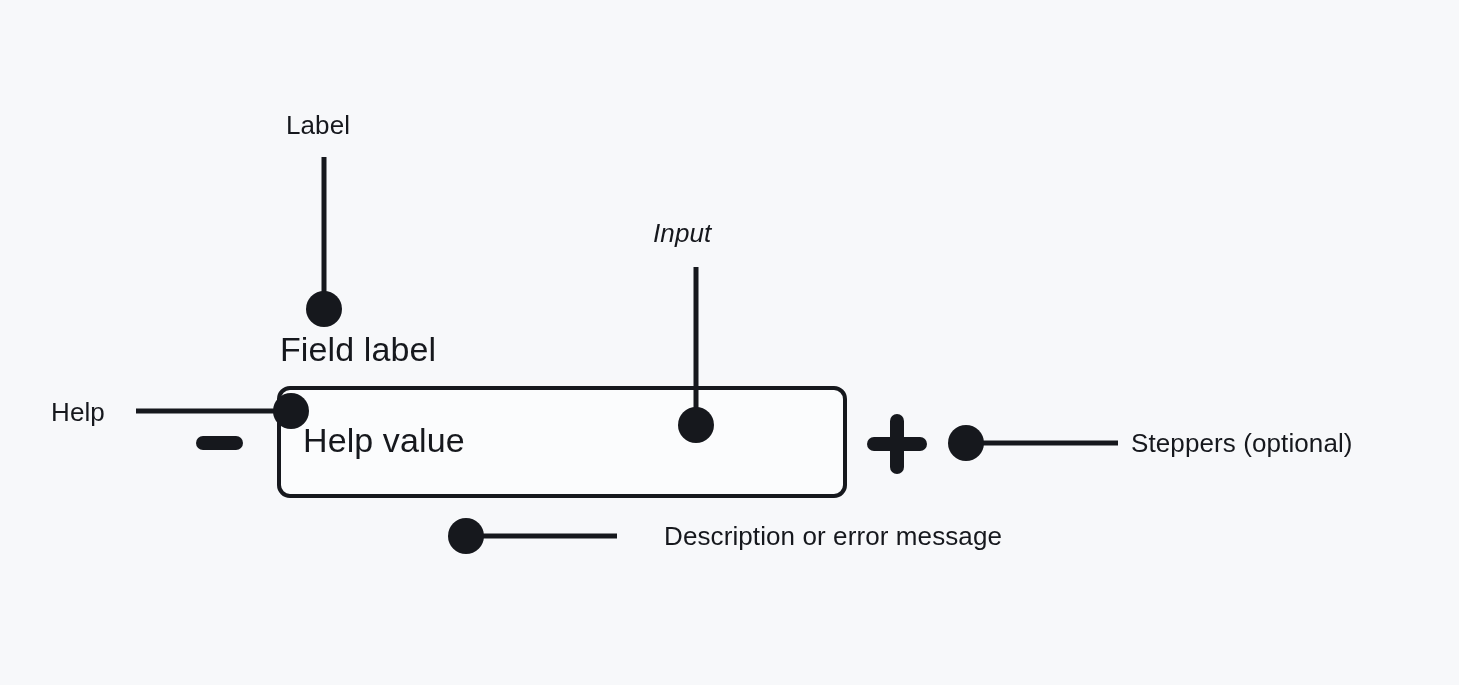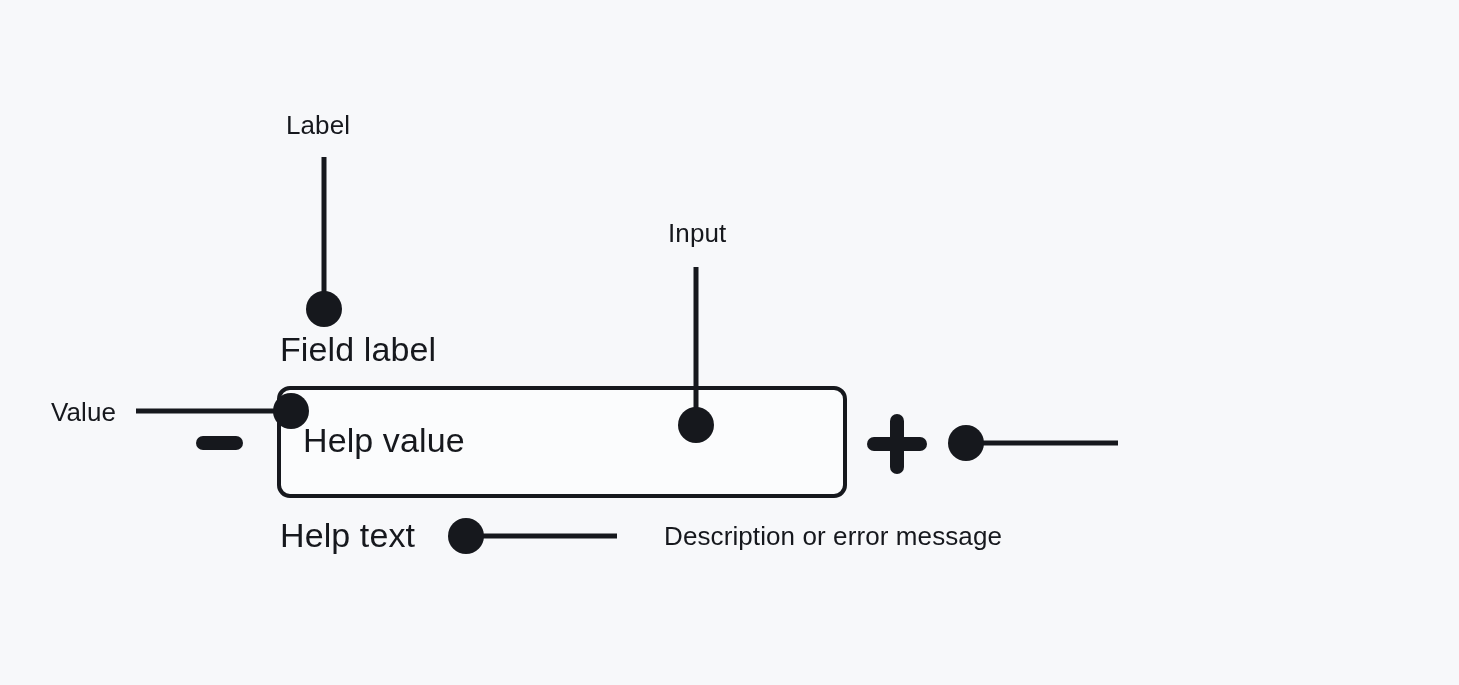--- a/index.html
+++ b/index.html
@@ -39,21 +39,21 @@
     font-weight: 400;
     letter-spacing: 0.1px;
   }
   
   .comp {
     font-size: 34px;
     font-weight: 400;
     letter-spacing: 0.1px;
   }
   #label-anno      { left: 286px; top: 112px; }
-  #input-anno      { left: 668px; top: 220px; }
+  #input-anno      { left: 653px; top: 220px; font-style: italic; }
   #value-anno      { left: 51px;  top: 399px; }
   #steppers-anno   { left: 1131px; top: 430px; }
   #helpdesc-anno   { left: 629px; top: 523px; margin-left: 35px; }
 
   #field-label-txt { left: 280px; top: 332px; }
   #field-value-txt { left: 303px; top: 423px; }
   #help-text-txt   { left: 280px; top: 518px; }
 </style>
 </head>
 <body>
@@ -85,24 +85,24 @@
     <g>
       <line x1="874" y1="444" x2="920" y2="444" stroke="#16181d" stroke-width="14" stroke-linecap="round"></line>
       <line x1="897" y1="421" x2="897" y2="467" stroke="#16181d" stroke-width="14" stroke-linecap="round"></line>
     </g>
   </svg>
 
   <div class="txt anno" id="label-anno">Label</div>
 
   <div class="txt anno" id="input-anno">Input</div>
 
-  <div class="txt anno" id="value-anno">Value</div>
+  <div class="txt anno" id="value-anno">Help</div>
 
+  <div class="txt anno" id="steppers-anno">Steppers (optional)</div>
 
   <div class="txt anno" id="helpdesc-anno">Description or error message</div>
 
   <div class="txt comp" id="field-label-txt">Field label</div>
 
   <div class="txt comp" id="field-value-txt">Help value</div>
 
-  <div class="txt comp" id="help-text-txt">Help text</div>
 
 </div>
 
 </body></html>

